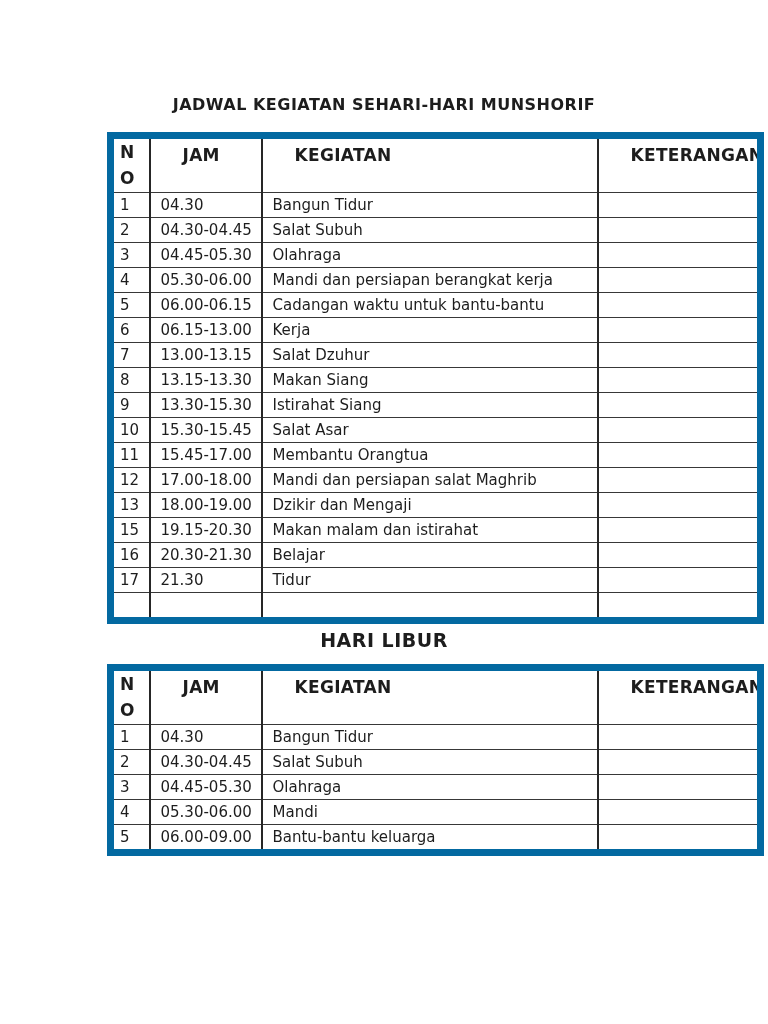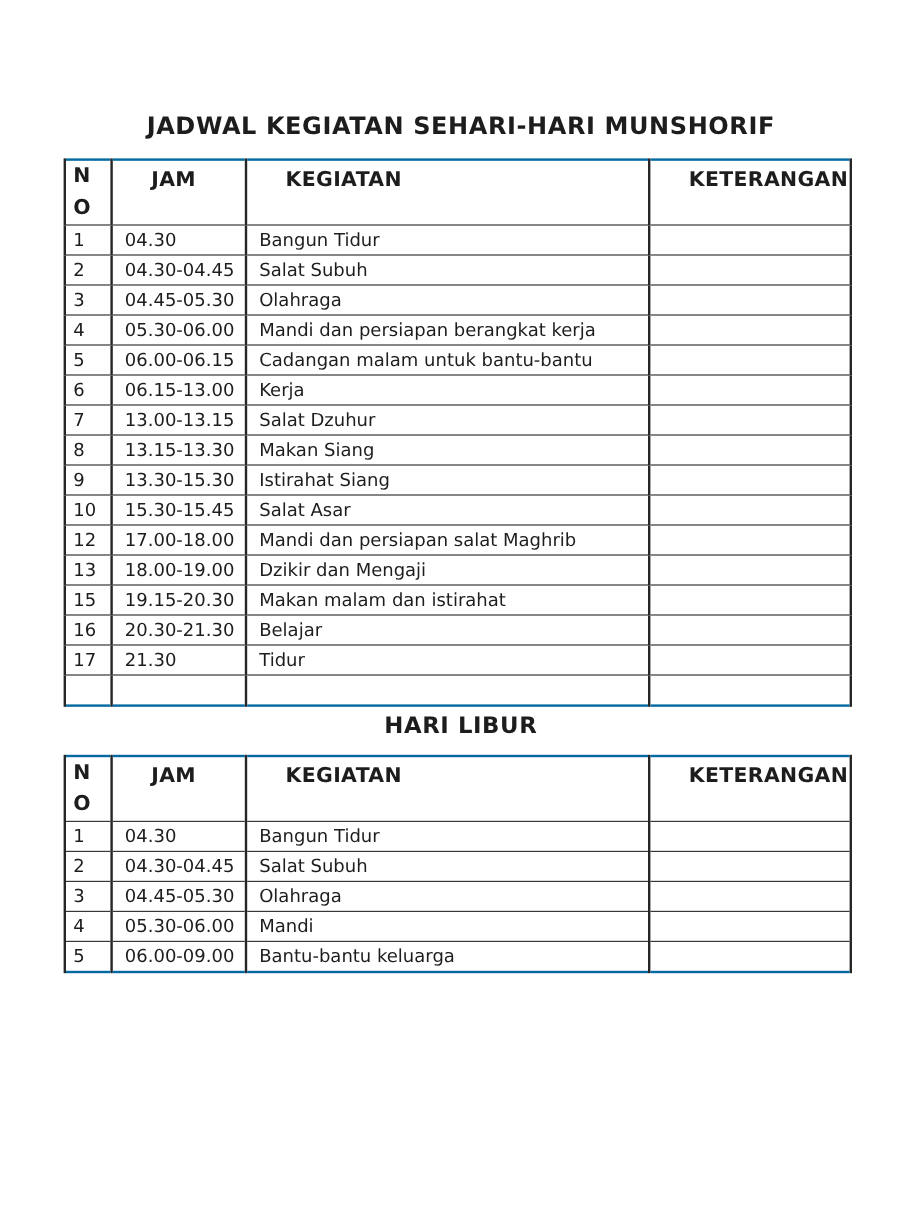--- a/index.html
+++ b/index.html
@@ -13,21 +13,21 @@
     height: 1024px;
     background: #ffffff;
     overflow: hidden;
     font-family: "DejaVu Sans", "Liberation Sans", sans-serif;
     color: #1d1d1d;
   }
   .doc-title {
     margin: 92px 0 0 0;
     width: 768px;
     text-align: center;
-    font-size: 20px;
+    font-size: 16px;
     font-weight: bold;
     letter-spacing: 0.5px;
     line-height: 26px;
     color: #1d1d1d;
   }
   .sec-heading {
     margin: 0;
     width: 768px;
     text-align: center;
     font-size: 19px;
@@ -35,22 +35,22 @@
     letter-spacing: 0.5px;
     line-height: 25px;
     color: #1d1d1d;
   }
   .sec-heading.first { margin-top: 20px; }
   .sec-heading.second { margin-top: 4px; }
   .sched-table {
     border-collapse: collapse;
     table-layout: fixed;
     width: 657px;
-    margin-left: 53px;
-    border: 2px solid #0369a1;
+    margin-left: 107px;
+    border: 7px solid #0369a1;
   }
   .sched-table.t1 { margin-top: 14px; }
   .sched-table.t2 { margin-top: 11px; }
   .sched-table col.c-no  { width: 39px; }
   .sched-table col.c-jam { width: 112px; }
   .sched-table col.c-keg { width: 336px; }
   .sched-table col.c-ket { width: auto; }
   .sched-table th, .sched-table td {
     border-left: 2px solid #262626;
     border-right: 2px solid #262626;
@@ -128,21 +128,21 @@
           </tr>
           <tr>
             <td>4</td>
             <td>05.30-06.00</td>
             <td>Mandi dan persiapan berangkat kerja</td>
             <td></td>
           </tr>
           <tr>
             <td>5</td>
             <td>06.00-06.15</td>
-            <td>Cadangan malam untuk bantu-bantu</td>
+            <td>Cadangan waktu untuk bantu-bantu</td>
             <td></td>
           </tr>
           <tr>
             <td>6</td>
             <td>06.15-13.00</td>
             <td>Kerja</td>
             <td></td>
           </tr>
           <tr>
             <td>7</td>
@@ -159,20 +159,26 @@
           <tr>
             <td>9</td>
             <td>13.30-15.30</td>
             <td>Istirahat Siang</td>
             <td></td>
           </tr>
           <tr>
             <td>10</td>
             <td>15.30-15.45</td>
             <td>Salat Asar</td>
+            <td></td>
+          </tr>
+          <tr>
+            <td>11</td>
+            <td>15.45-17.00</td>
+            <td>Membantu Orangtua</td>
             <td></td>
           </tr>
           <tr>
             <td>12</td>
             <td>17.00-18.00</td>
             <td>Mandi dan persiapan salat Maghrib</td>
             <td></td>
           </tr>
           <tr>
             <td>13</td>

